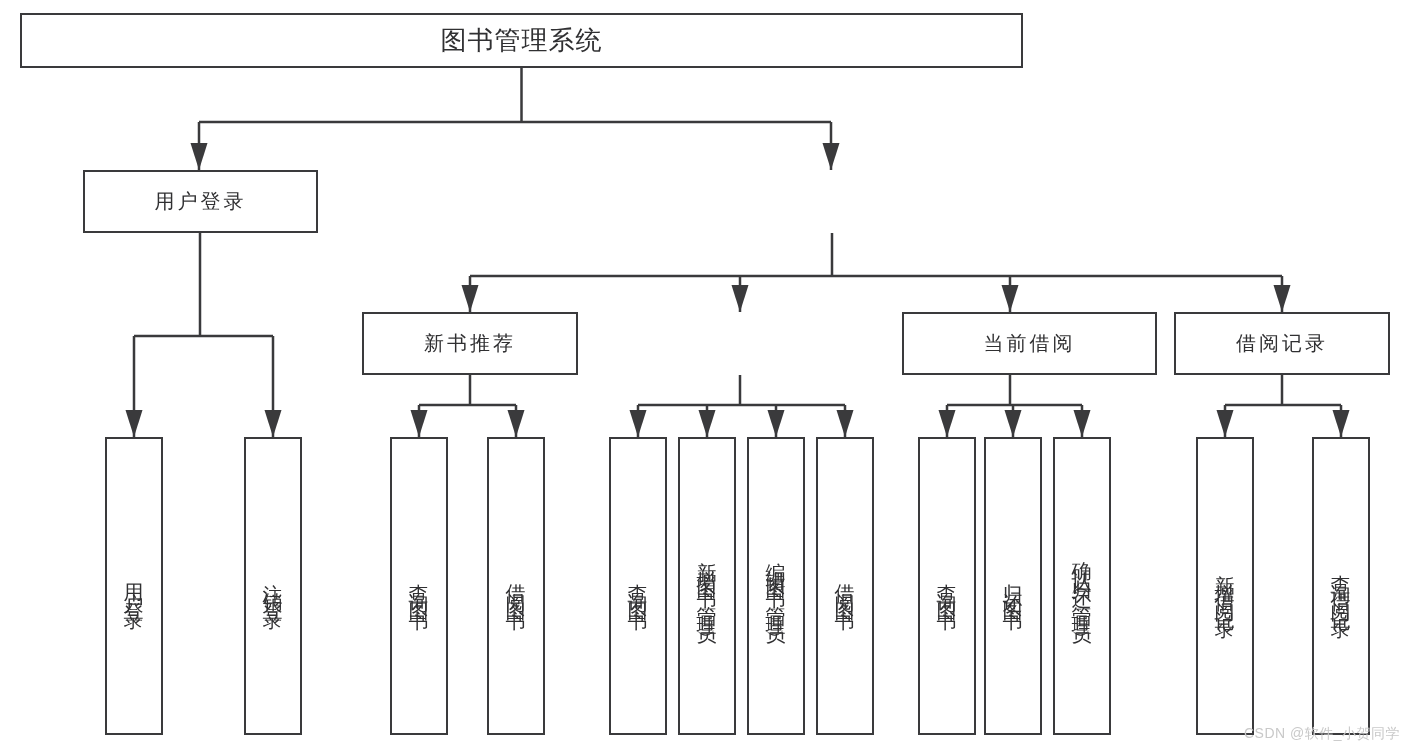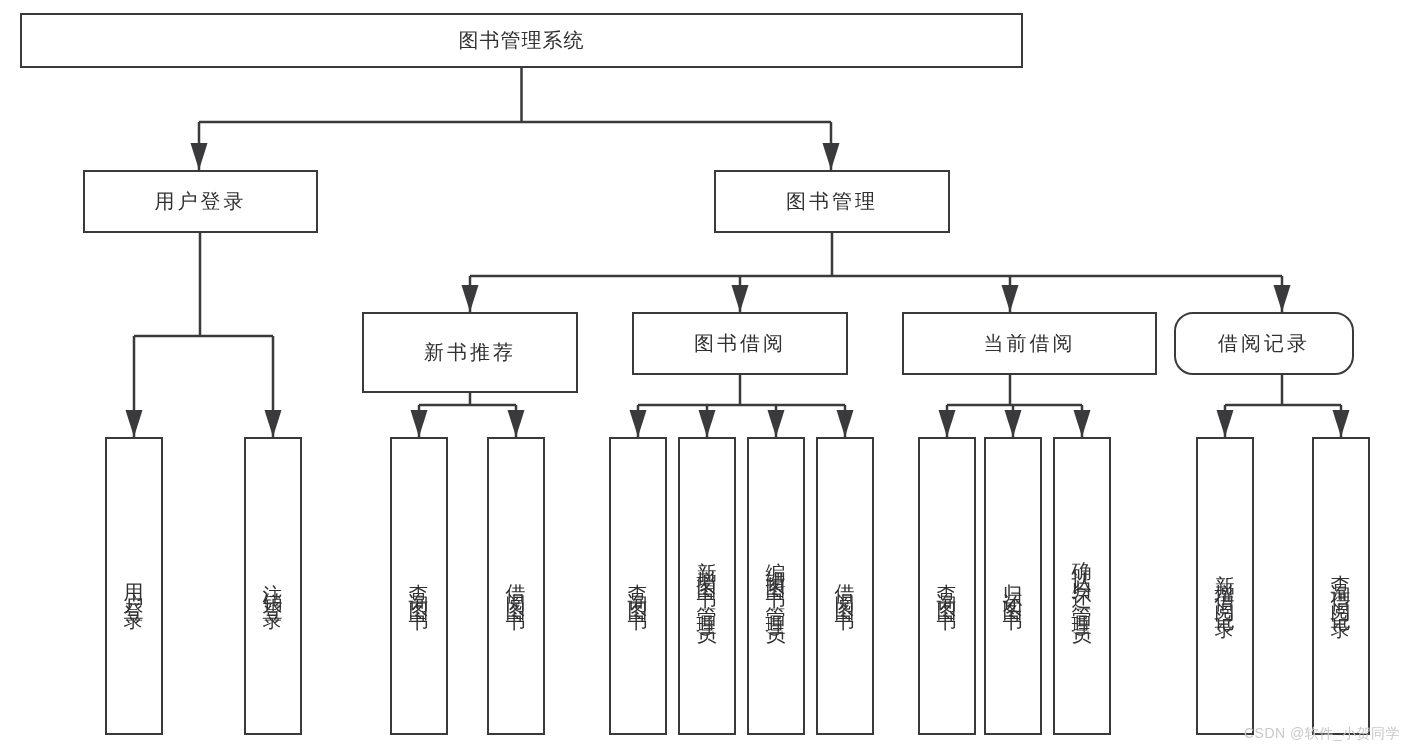--- a/index.html
+++ b/index.html
@@ -22,21 +22,21 @@
   #connectors polygon{fill:var(--color-line);stroke:none;}
   .node{
     position:absolute;
     box-sizing:border-box;
     background:var(--color-background);
     border:2.5px solid var(--color-line);
     display:flex;align-items:center;justify-content:center;
     z-index:1;
   }
   .h-node{font-size:20px;letter-spacing:3px;white-space:nowrap;}
-  .root-node{font-size:20px;letter-spacing:1px;}
+  .root-node{font-size:26px;letter-spacing:1px;}
   .v-node .v-label{
     writing-mode:vertical-rl;
     text-orientation:mixed;
     font-size:20px;
     letter-spacing:9px;
     line-height:1;
     max-height:288px;
   }
   .watermark{
     position:absolute;
@@ -96,34 +96,28 @@
     </g>
   </svg>
 
   <div class="node h-node root-node" style="left:20px;top:13px;width:1003px;height:55px;">
     <span>图书管理系统</span>
   </div>
 
   <div class="node h-node" style="left:83px;top:170px;width:235px;height:63px;">
     <span>用户登录</span>
   </div>
-  <div class="node h-node" style="left:714px;top:170px;width:236px;height:63px;">
-    <span>图书管理</span>
-  </div>
 
-  <div class="node h-node" style="left:362px;top:312px;width:216px;height:81px;">
+  <div class="node h-node" style="left:362px;top:312px;width:216px;height:63px;">
     <span>新书推荐</span>
-  </div>
-  <div class="node h-node" style="left:632px;top:312px;width:216px;height:63px;">
-    <span>图书借阅</span>
   </div>
   <div class="node h-node" style="left:902px;top:312px;width:255px;height:63px;">
     <span>当前借阅</span>
   </div>
-  <div class="node h-node" style="left:1174px;top:312px;width:180px;height:63px;border-radius:19px;">
+  <div class="node h-node" style="left:1174px;top:312px;width:216px;height:63px;">
     <span>借阅记录</span>
   </div>
 
   <div class="node v-node" style="left:105px;top:437px;width:58px;height:298px;">
     <span class="v-label">用户登录</span>
   </div>
   <div class="node v-node" style="left:244px;top:437px;width:58px;height:298px;">
     <span class="v-label">注销登录</span>
   </div>
 

